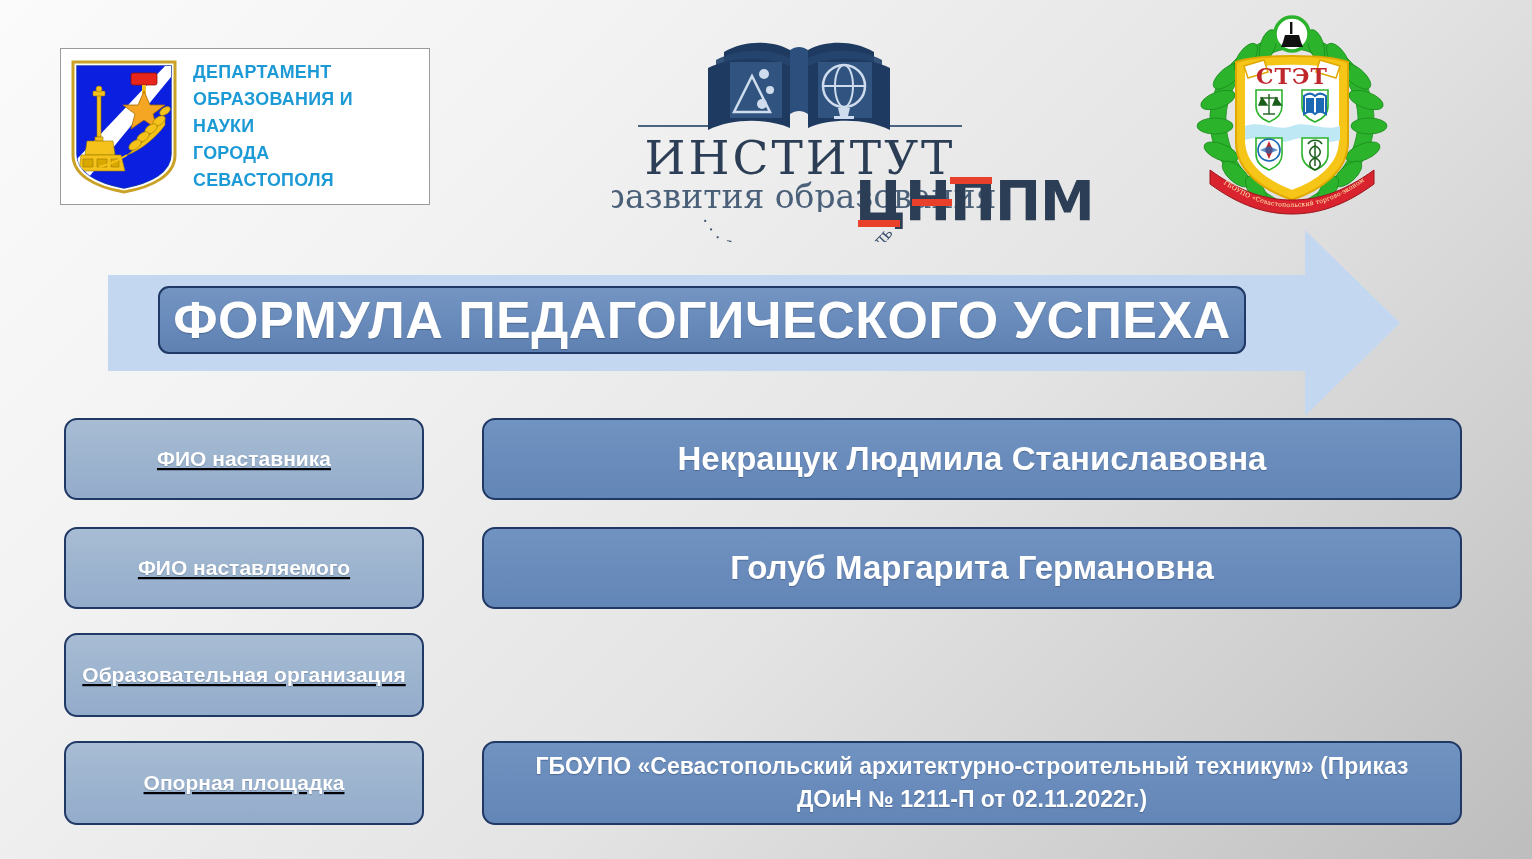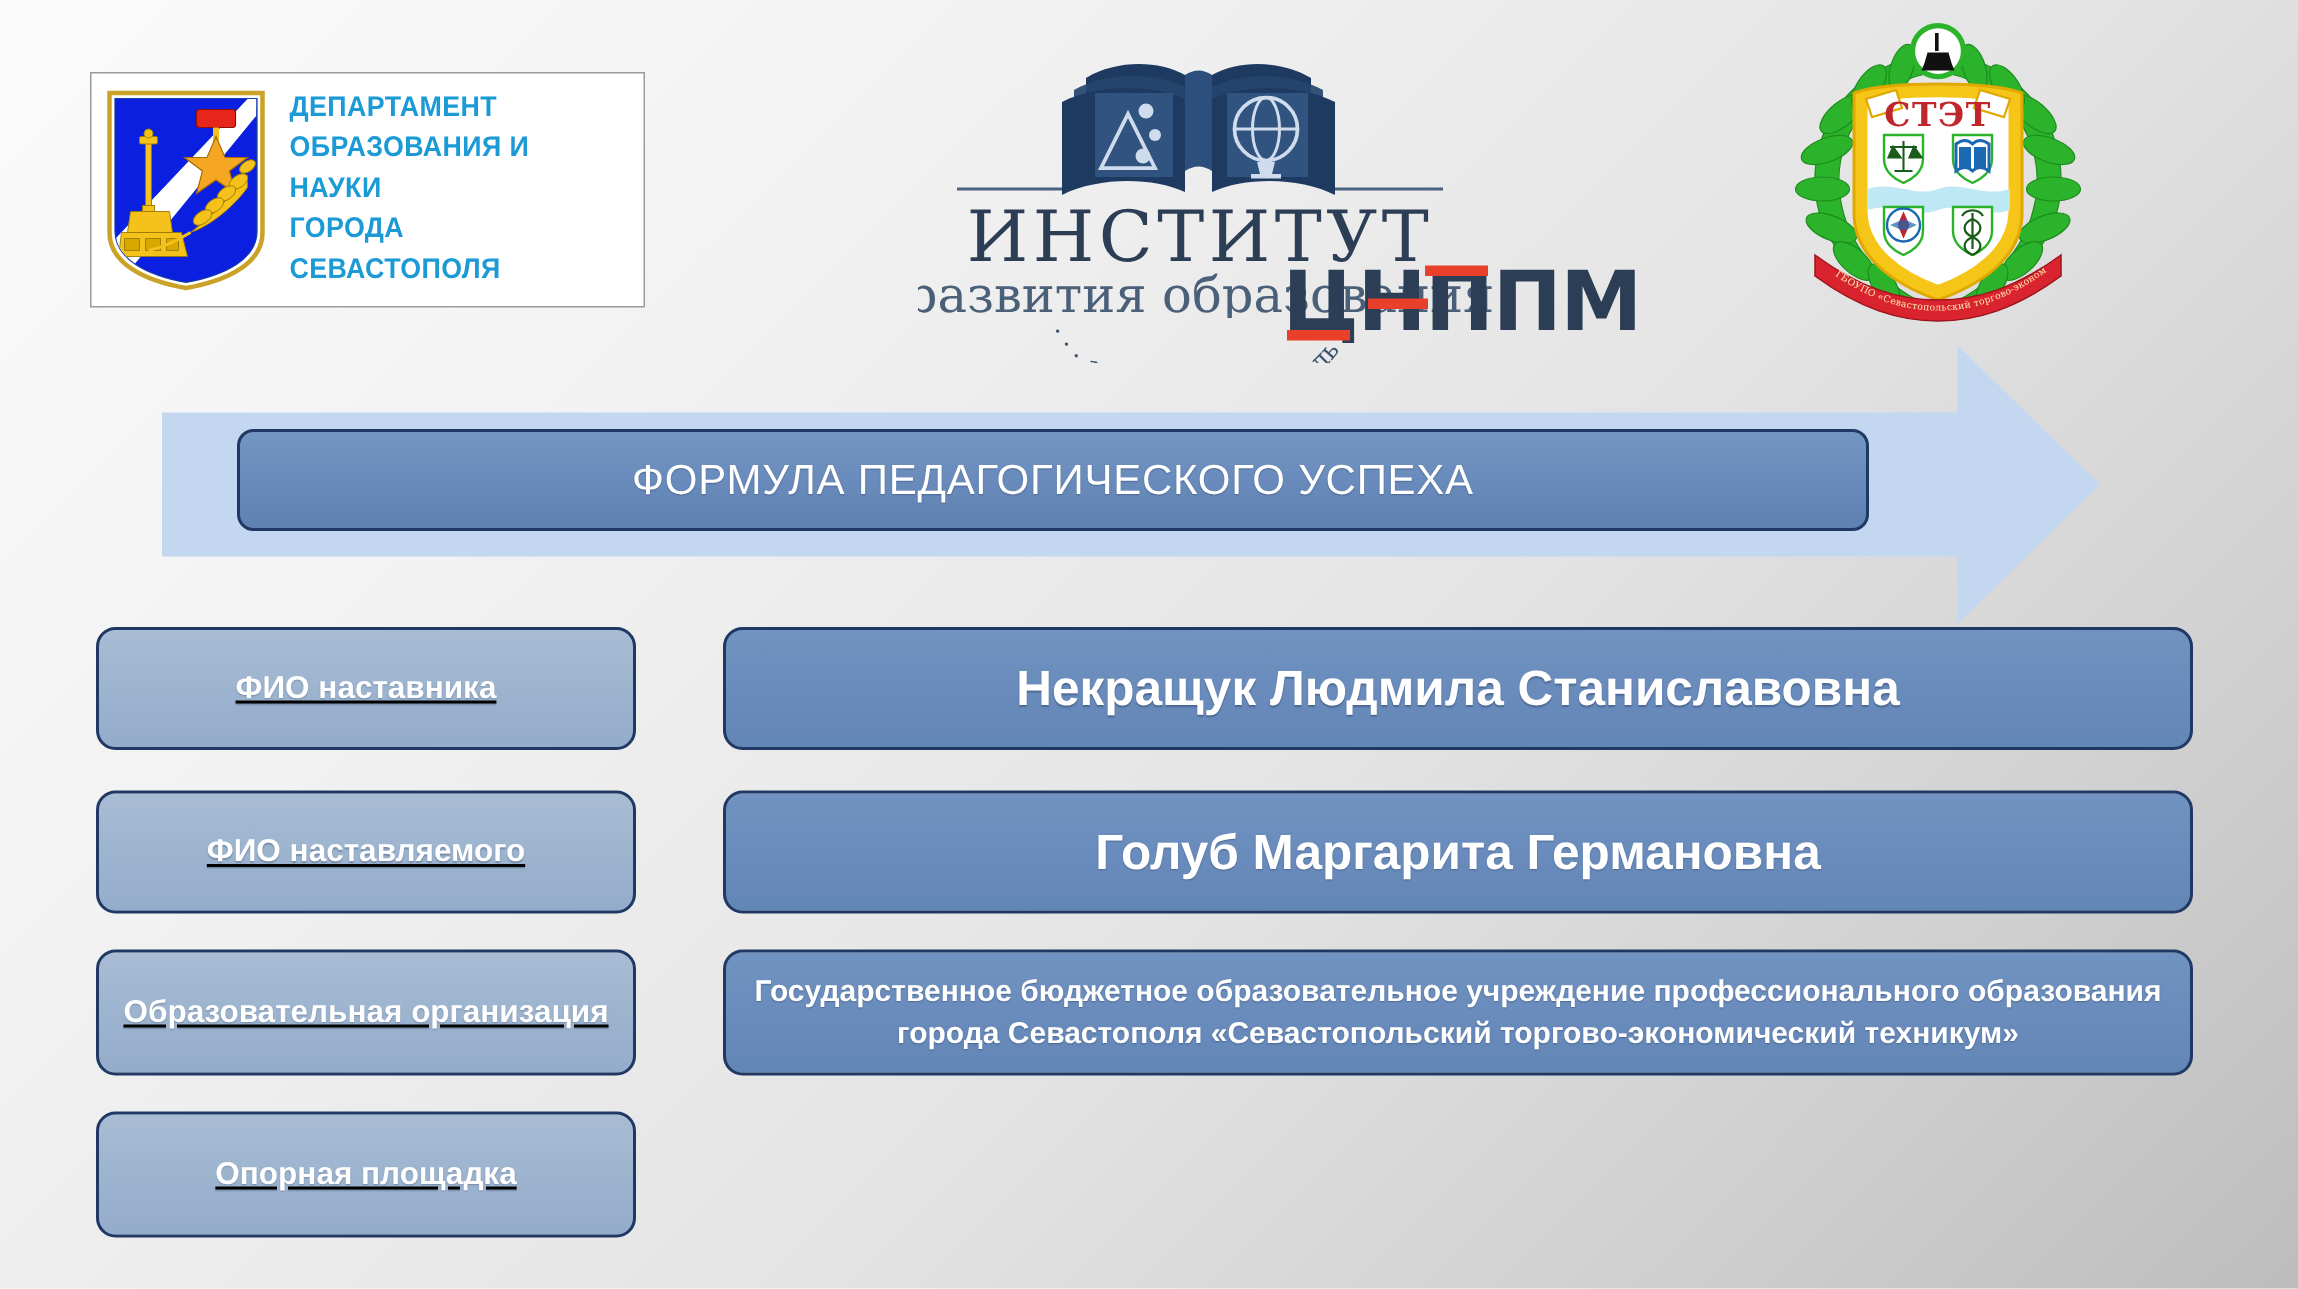--- a/index.html
+++ b/index.html
@@ -106,22 +106,22 @@
     background: linear-gradient(180deg, #7495c2 0%, #6a8cbc 48%, #5f81b2 100%);
     border: 2px solid #1f3864;
     border-radius: 11px;
     box-sizing: border-box;
     display: flex;
     align-items: center;
     justify-content: center;
   }
   .title-text {
     color: #ffffff;
-    font-size: 28px;
-    font-weight: normal;
+    font-size: 52px;
+    font-weight: bold;
     letter-spacing: 0.5px;
     white-space: nowrap;
     font-family: "Liberation Sans", sans-serif;
     text-shadow: 0 1px 1px rgba(20,40,70,0.35);
   }
   .label-box {
     position: absolute;
     left: 64px;
     width: 360px;
     background: linear-gradient(180deg, #a8bcd4 0%, #9db4cf 50%, #94accb 100%);
@@ -386,21 +386,21 @@
   <div class="label-box" style="top:527px; height:82px;">
     <span class="label-text">ФИО наставляемого</span>
   </div>
   <div class="value-box" style="top:527px; height:82px;">
     <span class="value-text big">Голуб Маргарита Германовна</span>
   </div>
 
   <div class="label-box" style="top:633px; height:84px;">
     <span class="label-text">Образовательная организация</span>
   </div>
-  <div class="value-box" style="top:633px; height:84px;">
-    <span class="value-text small">Государственное бюджетное образовательное учреждение профессионального образования города Севастополя «Севастопольский торгово-экономический техникум»</span>
-  </div>
 
   <div class="label-box" style="top:741px; height:84px;">
     <span class="label-text">Опорная площадка</span>
   </div>
+  <div class="value-box" style="top:741px; height:84px;">
+    <span class="value-text mid">ГБОУПО «Севастопольский архитектурно-строительный техникум» (Приказ ДОиН № 1211-П от 02.11.2022г.)</span>
+  </div>
 
 </div>
 
 </body></html>

